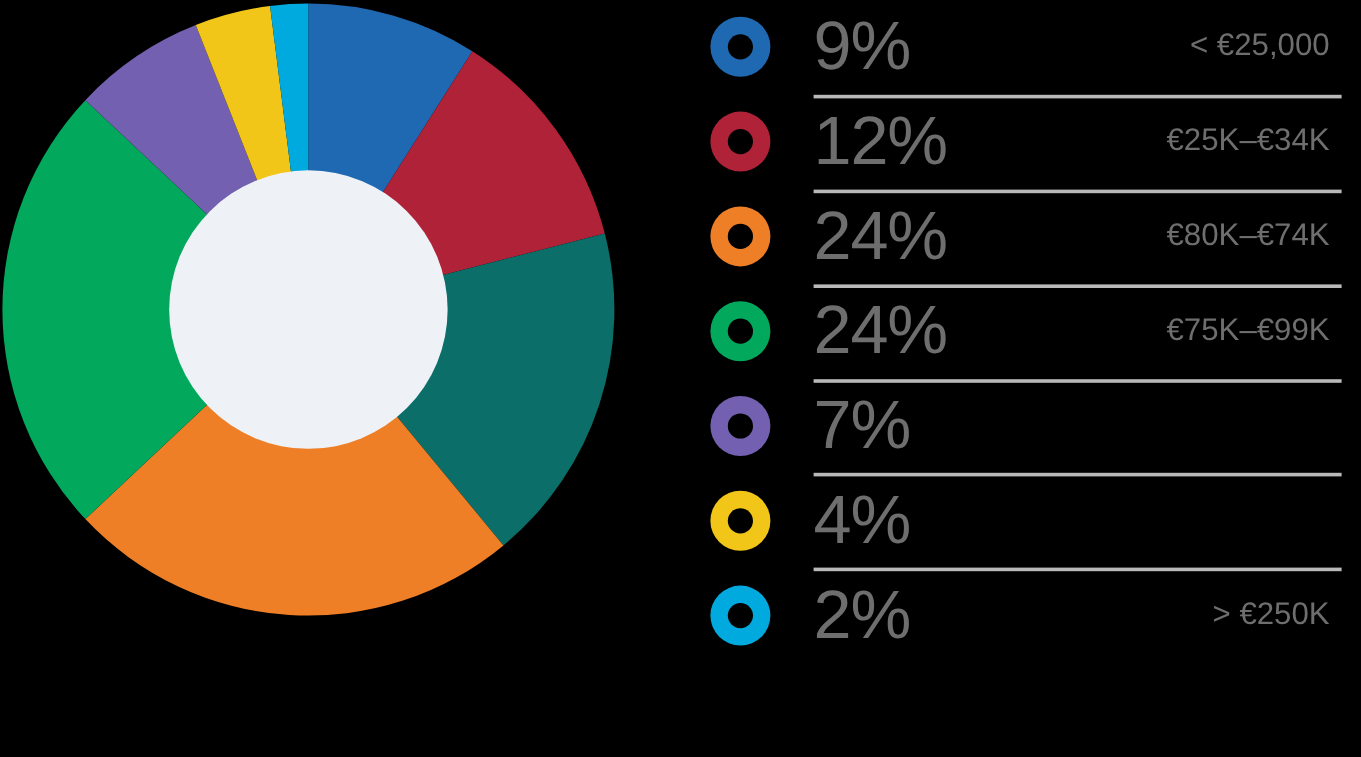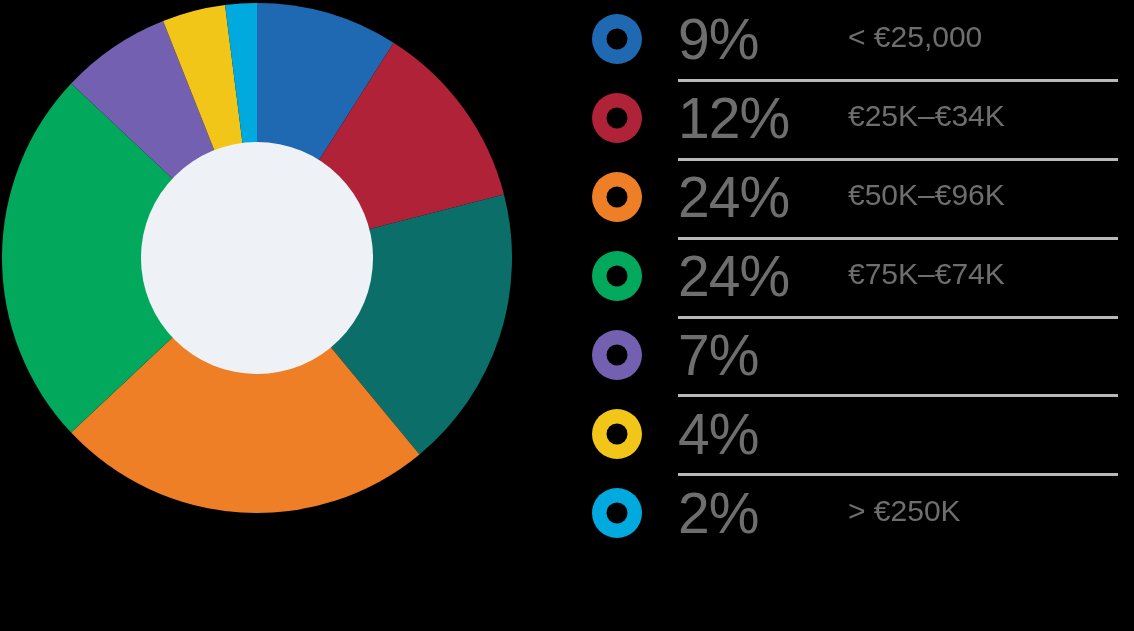--- a/index.html
+++ b/index.html
@@ -91,22 +91,22 @@
     letter-spacing: -1px;
     white-space: nowrap;
   }
 
   .range {
     position: absolute;
     left: 268px;
     width: 260px;
     top: 50%;
     transform: translateY(-58%);
-    text-align: left;
-    font-size: 30px;
+    text-align: right;
+    font-size: 26px;
     line-height: 1;
     color: #6e6e6e;
     white-space: nowrap;
   }
 </style>
 </head>
 <body>
 
 <div id="root">
 
@@ -140,28 +140,28 @@
       <span class="marker" style="background: rgb(176, 34, 56);"></span>
       <span class="pct">12%</span>
       <span class="range">€25K–€34K</span>
     </div>
 
 
     <div class="legend-row">
       <div class="divider"></div>
       <span class="marker" style="background: rgb(239, 127, 39);"></span>
       <span class="pct">24%</span>
-      <span class="range">€50K–€96K</span>
+      <span class="range">€80K–€74K</span>
     </div>
 
     <div class="legend-row">
       <div class="divider"></div>
       <span class="marker" style="background: rgb(2, 169, 92);"></span>
       <span class="pct">24%</span>
-      <span class="range">€75K–€74K</span>
+      <span class="range">€75K–€99K</span>
     </div>
 
     <div class="legend-row">
       <div class="divider"></div>
       <span class="marker" style="background: rgb(115, 96, 176);"></span>
       <span class="pct">7%</span>
     </div>
 
     <div class="legend-row">
       <div class="divider"></div>

